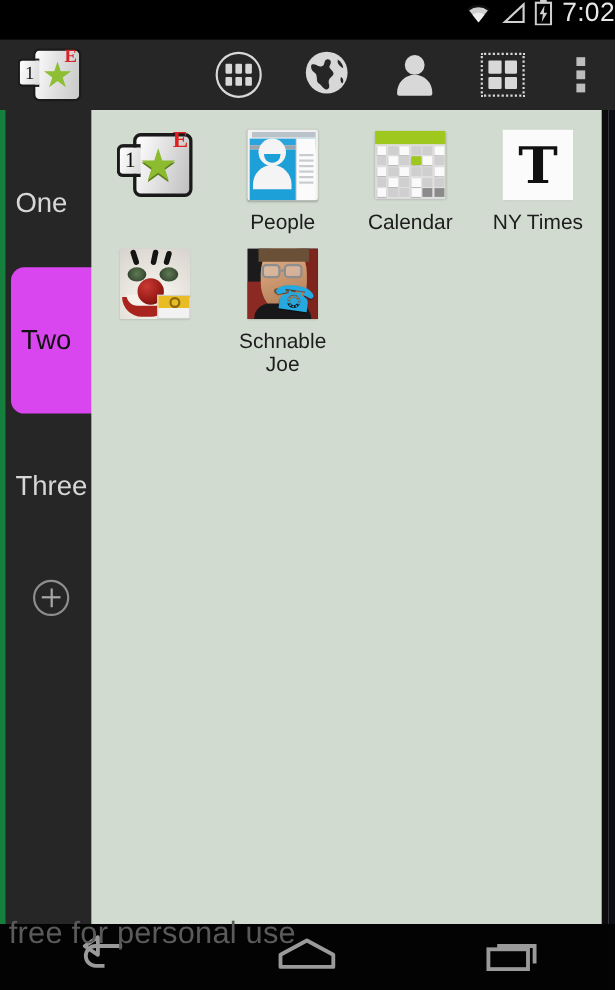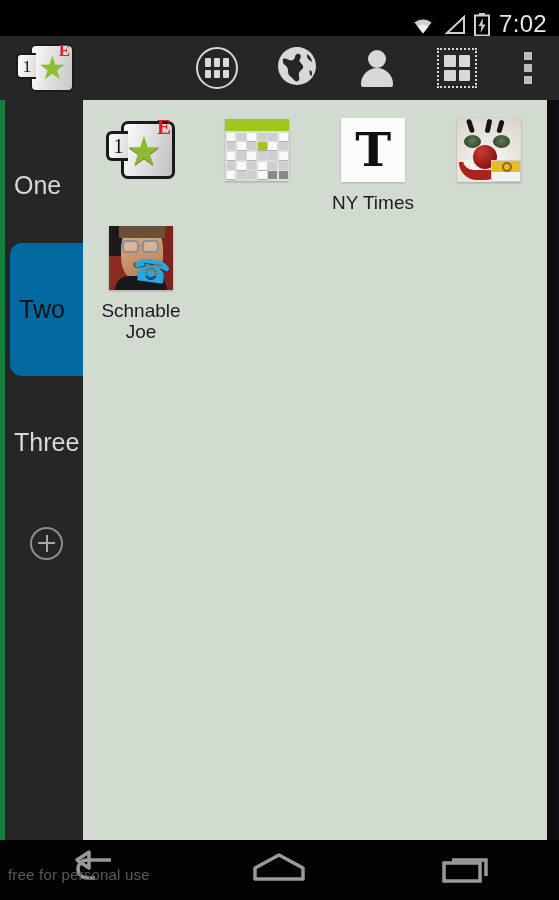--- a/index.html
+++ b/index.html
@@ -14,22 +14,21 @@
     width: 559px; height: 900px;
     background: #000;
     overflow: hidden;
   }
 
   
   .status-bar {
     position: absolute; left: 0; top: 0;
     width: 559px; height: 36px;
     background: #000;
-    display: flex; align-items: flex-end; justify-content: flex-end;
-    padding-right: 12px;
+    display: flex; align-items: flex-start; justify-content: flex-end;
   }
   .status-icons { display: flex; align-items: center; gap: 7px; }
   .status-time {
     color: #e8e8e8; font-size: 24px; letter-spacing: 0.3px;
     margin-left: 9px; line-height: 1;
   }
   .wifi-icon { width: 26px; height: 20px; position: relative; }
   .sig-icon  { width: 24px; height: 20px; position: relative; }
   .batt-icon { width: 16px; height: 23px; position: relative; }
 
@@ -105,21 +104,21 @@
   }
   .tab {
     position: absolute; left: 0; width: 83px;
     display: flex; align-items: center;
     padding-left: 9px;
     font-size: 25px;
     cursor: pointer;
     color: #d7d7d7;
   }
   .tab.selected {
-    background: #0369a1;
+    background: #d946ef;
     color: #111;
     border-radius: 12px 0 0 12px;
     left: 5px; width: 78px;
   }
   .tab-add {
     position: absolute; left: 0; width: 83px; height: 60px;
     display: flex; align-items: center; justify-content: center;
     cursor: pointer;
   }
   .plus-circle {
@@ -259,22 +258,22 @@
       transform: rotate(8deg); text-shadow: 0 1px 1px rgba(0,0,0,.45); }
 
   
   .navbar {
     position: absolute; left: 0; top: 840px;
     width: 559px; height: 60px; background: #030303;
     display: flex; align-items: center;
   }
   .nav-btn { flex: 1 1 0; display: flex; align-items: center; justify-content: center; cursor: pointer; height: 60px; }
   .watermark {
-    position: absolute; left: 8px; top: 866px;
-    font-size: 15px; color: #5a5a5a; letter-spacing: 0.2px;
+    position: absolute; left: 8px; top: 832px;
+    font-size: 28px; color: #5a5a5a; letter-spacing: 0.2px;
     z-index: 5; pointer-events: none;
   }
 </style>
 </head>
 <body>
 
 <div id="screen">
 
   <div class="status-bar">
     <div class="status-icons">
@@ -387,20 +386,44 @@
           <div class="icon-box">
             <div class="tdbig">
               <div class="card"></div>
               <div class="notch">1</div>
               <span class="ee">E</span>
               <span class="st">★</span>
             </div>
           </div>
         </div>
 
+        <div class="cell">
+          <div class="icon-box">
+            <div class="people">
+              <div class="bar1"></div>
+                <div class="bar2"></div>
+                <div class="bar3"></div>
+              <div class="blue"></div>
+              <div class="page">
+                <div class="ln" style="top:14px;"></div>
+                  <div class="ln" style="top:19px;"></div>
+                <div class="ln" style="top:24px;"></div>
+                  <div class="ln" style="top:29px;"></div>
+                <div class="ln" style="top:34px;"></div>
+                  <div class="ln" style="top:39px;"></div>
+              </div>
+              <div class="phead"></div>
+                <div class="smile"></div>
+                <div class="pbody"></div>
+            </div>
+          </div>
+          <div class="label">
+            <div>People</div>
+          </div>
+        </div>
 
         <div class="cell">
           <div class="icon-box">
             <div class="cal">
               <div class="top"></div>
               <div class="g">
                 <i class="w"></i>
                   <i></i>
                   <i class="w"></i>
                   <i></i>
@@ -425,20 +448,23 @@
                   <i></i>
                   <i></i>
                 <i class="w"></i>
                   <i></i>
                   <i></i>
                   <i class="w"></i>
                   <i class="d"></i>
                   <i class="d"></i>
               </div>
             </div>
+          </div>
+          <div class="label">
+            <div>Calendar</div>
           </div>
         </div>
 
         <div class="cell">
           <div class="icon-box">
             <div class="nyt">
               <span>T</span>
             </div>
           </div>
           <div class="label">

